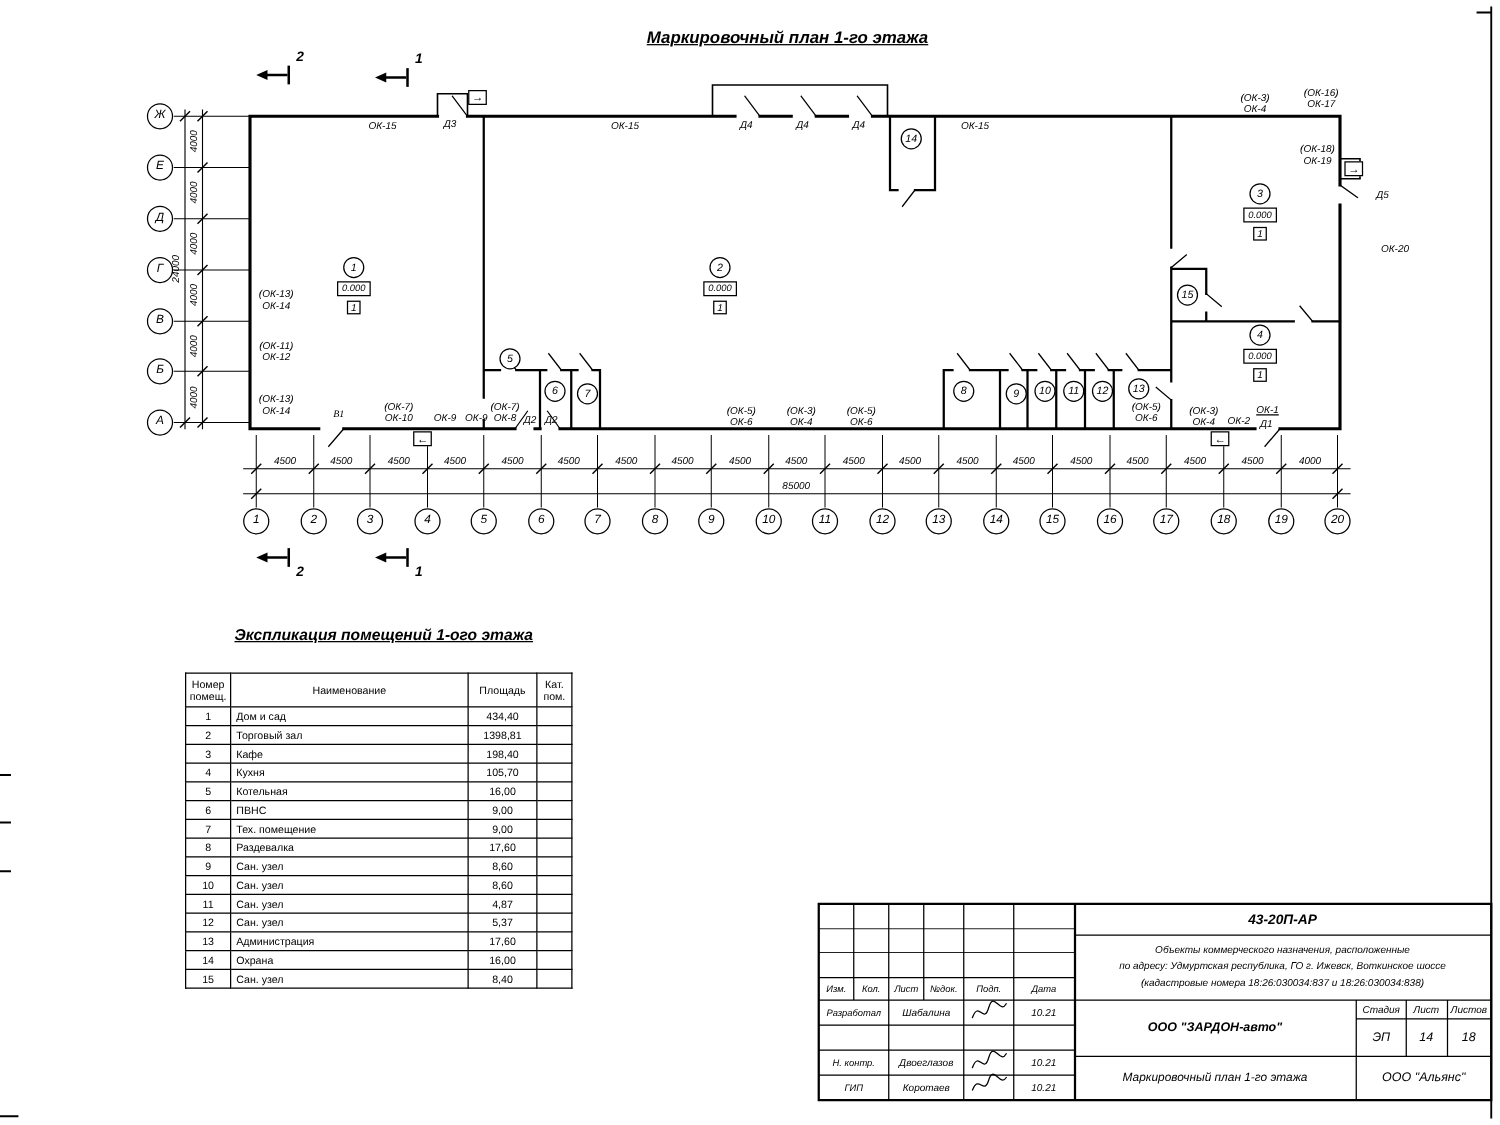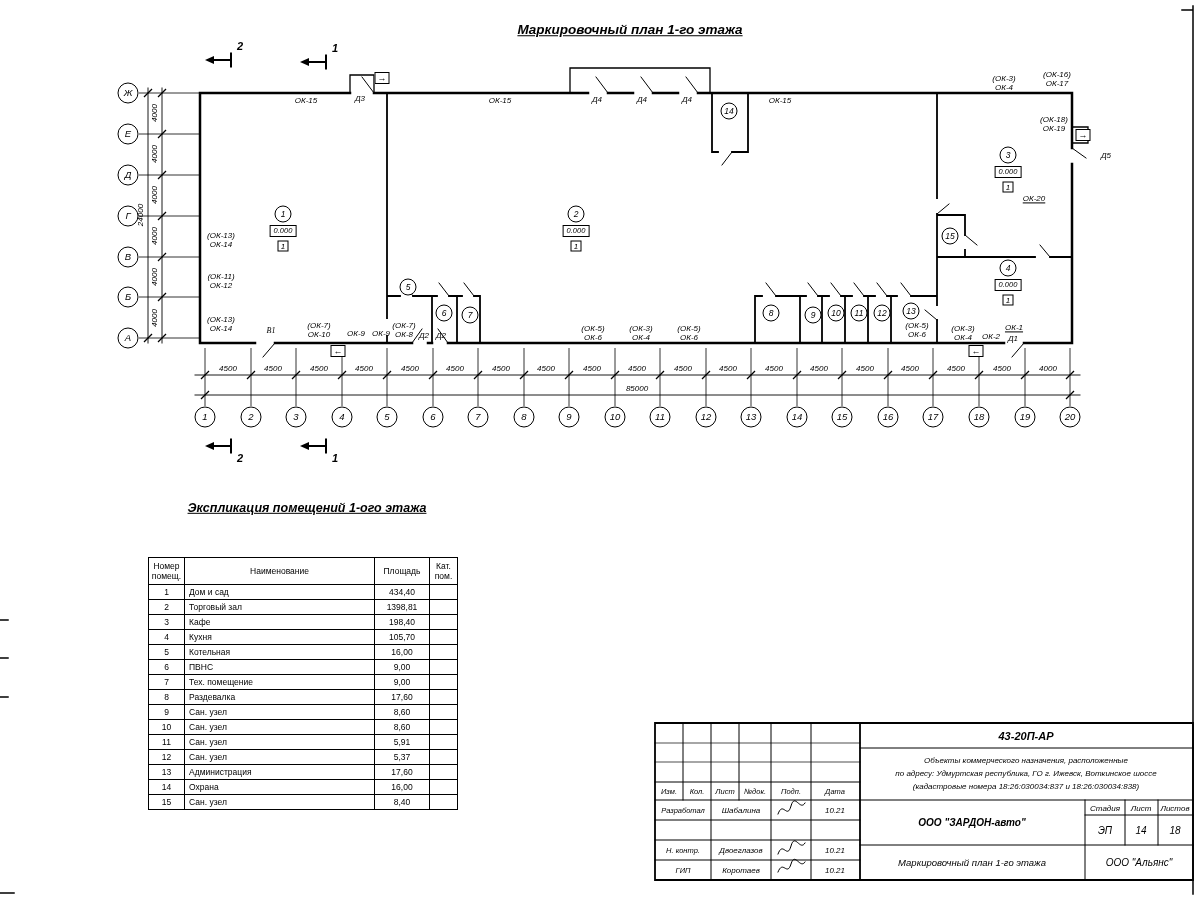--- a/index.html
+++ b/index.html
@@ -197,21 +197,21 @@
       <div class="abs lbl" style="left: 642px; top: 100px;">Д4</div>
       <div class="abs lbl" style="left: 687px; top: 100px;">Д4</div>
       <div class="abs lbl" style="left: 780px; top: 101px;">ОК-15</div>
       <div class="abs lbl" style="left: 1004px; top: 83px;">(ОК-3)
 ОК-4</div>
       <div class="abs lbl" style="left: 1057px; top: 79px;">(ОК-16)
 ОК-17</div>
       <div class="abs lbl" style="left: 1054px; top: 124px;">(ОК-18)
 ОК-19</div>
       <div class="abs lbl" style="left: 1064px; top: 156px; margin-left: 42px;">Д5</div>
-      <div class="abs lbl" style="left: 1034px; top: 199px; text-decoration: underline;">ОК-20</div>
+      <div class="abs lbl" style="left: 1116px; top: 199px;">ОК-20</div>
       <div class="abs lbl" style="left: 221px; top: 240px;">(ОК-13)
 ОК-14</div>
       <div class="abs lbl" style="left: 221px; top: 281px;">(ОК-11)
 ОК-12</div>
       <div class="abs lbl" style="left: 221px; top: 324px;">(ОК-13)
 ОК-14</div>
       <div class="abs lbl" style="left: 271px; top: 331px; font-family: Liberation Serif, serif;">В1</div>
       <div class="abs lbl" style="left: 319px; top: 330px;">(ОК-7)
 ОК-10</div>
       <div class="abs lbl" style="left: 356px; top: 334px;">ОК-9</div>
@@ -269,21 +269,21 @@
       <div class="abs sech" style="left: 220px; top: 446px;"></div>
       <div class="abs secv" style="left: 231px; top: 446px;"></div>
       <div class="abs secnum" style="left: 240px; top: 458px;">2</div>
       <div class="abs sech" style="left: 315px; top: 446px;"></div>
       <div class="abs secv" style="left: 326px; top: 446px;"></div>
       <div class="abs secnum" style="left: 335px; top: 458px;">1</div>
     </div>
 
   <div class="abs sched-title" style="left:307px;top:508px;">Экспликация помещений 1-ого этажа</div>
 
-  <div style="position:absolute;left:148px;top:538px;margin-top:19px;">
+  <div style="position:absolute;left:148px;top:538px;">
     <table class="sched">
       <colgroup>
           <col style="width:36px">
           <col style="width:190px">
           <col style="width:55px">
           <col style="width:28px">
         </colgroup>
       <thead>
           <tr id="sched-head">
             <th>Номер помещ.</th>
@@ -349,21 +349,21 @@
           </tr>
           <tr>
             <td>10</td>
             <td class="name">Сан. узел</td>
             <td>8,60</td>
             <td></td>
           </tr>
           <tr>
             <td>11</td>
             <td class="name">Сан. узел</td>
-            <td>5,91</td>
+            <td>4,87</td>
             <td></td>
           </tr>
           <tr>
             <td>12</td>
             <td class="name">Сан. узел</td>
             <td>5,37</td>
             <td></td>
           </tr>
           <tr>
             <td>13</td>

